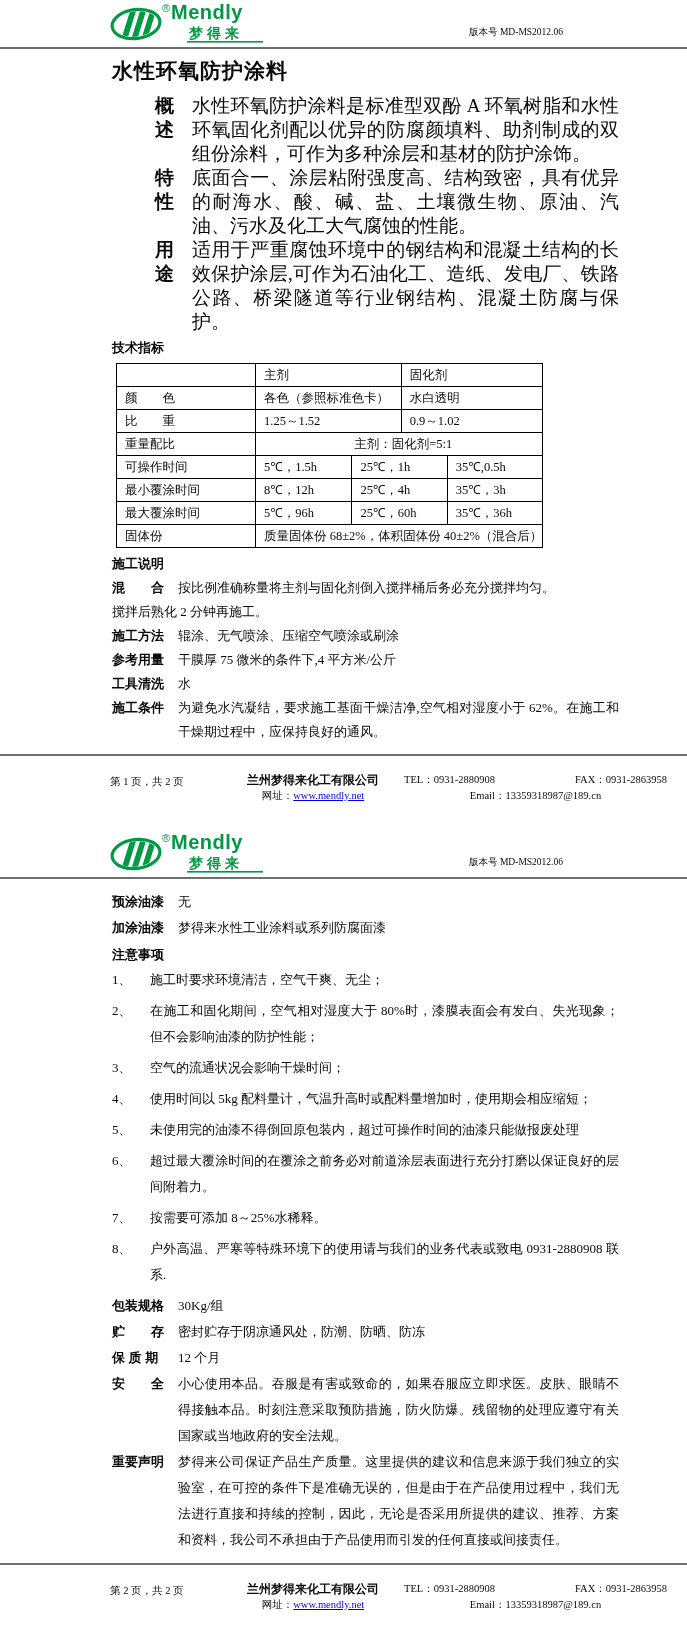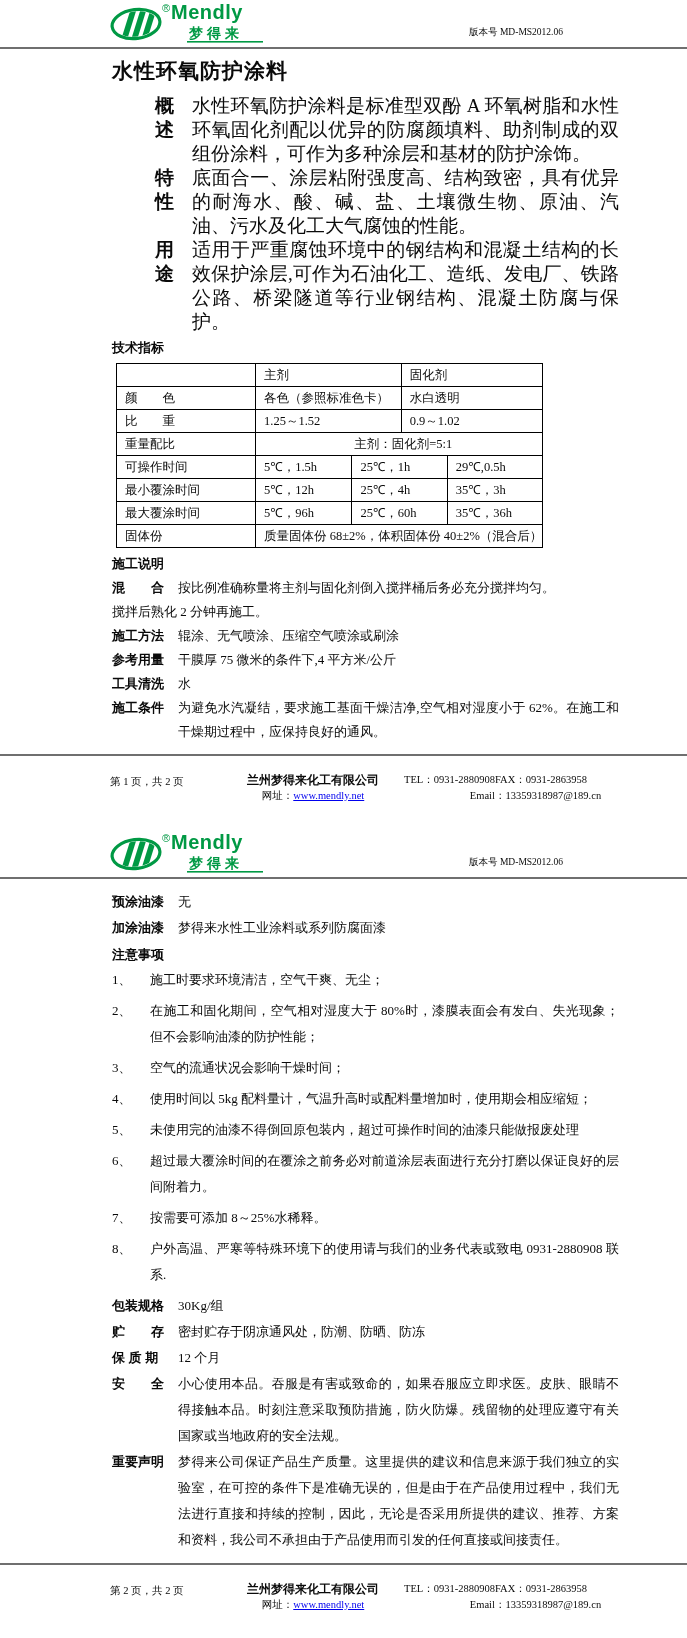--- a/index.html
+++ b/index.html
@@ -56,21 +56,21 @@
   
   .page-footer { margin-top:10px; }
   .footer-rule { height:2px; background:#6f6f6f; }
   .footer-inner {
     display:flex; padding:16px 14px 0 110px; font-size:10.5px; line-height:16px;
   }
   .f-page { width:118px; flex:none; padding-top:2px; }
   .f-company { width:170px; flex:none; text-align:center; }
   .f-company-name { font-family:"Liberation Sans", sans-serif; font-weight:bold; font-size:12px; }
   .f-contact { flex:1; text-align:center; }
-  .f-telfax { display:flex; justify-content:flex-start; padding:0 6px; }
+  .f-telfax { display:flex; justify-content:space-between; padding:0 6px;gap:36px; }
   .f-link { color:#0000ee; text-decoration:underline; cursor:pointer; }
   .page2-gap { height:26px; }
   .p2 .content { padding-top:10px; }
 </style>
 </head>
 <body>
 
 <div class="canvas">
 
   <div class="page p1">
@@ -141,25 +141,25 @@
           <td colspan="2">0.9～1.02</td>
         </tr>
         <tr>
           <td>重量配比</td>
           <td colspan="4" class="c-center">主剂：固化剂=5:1</td>
         </tr>
         <tr>
           <td>可操作时间</td>
           <td>5℃，1.5h</td>
           <td colspan="2">25℃，1h</td>
-          <td>29℃,0.5h</td>
+          <td>35℃,0.5h</td>
         </tr>
         <tr>
           <td>最小覆涂时间</td>
-          <td>5℃，12h</td>
+          <td>8℃，12h</td>
           <td colspan="2">25℃，4h</td>
           <td>35℃，3h</td>
         </tr>
         <tr>
           <td>最大覆涂时间</td>
           <td>5℃，96h</td>
           <td colspan="2">25℃，60h</td>
           <td>35℃，36h</td>
         </tr>
         <tr>

